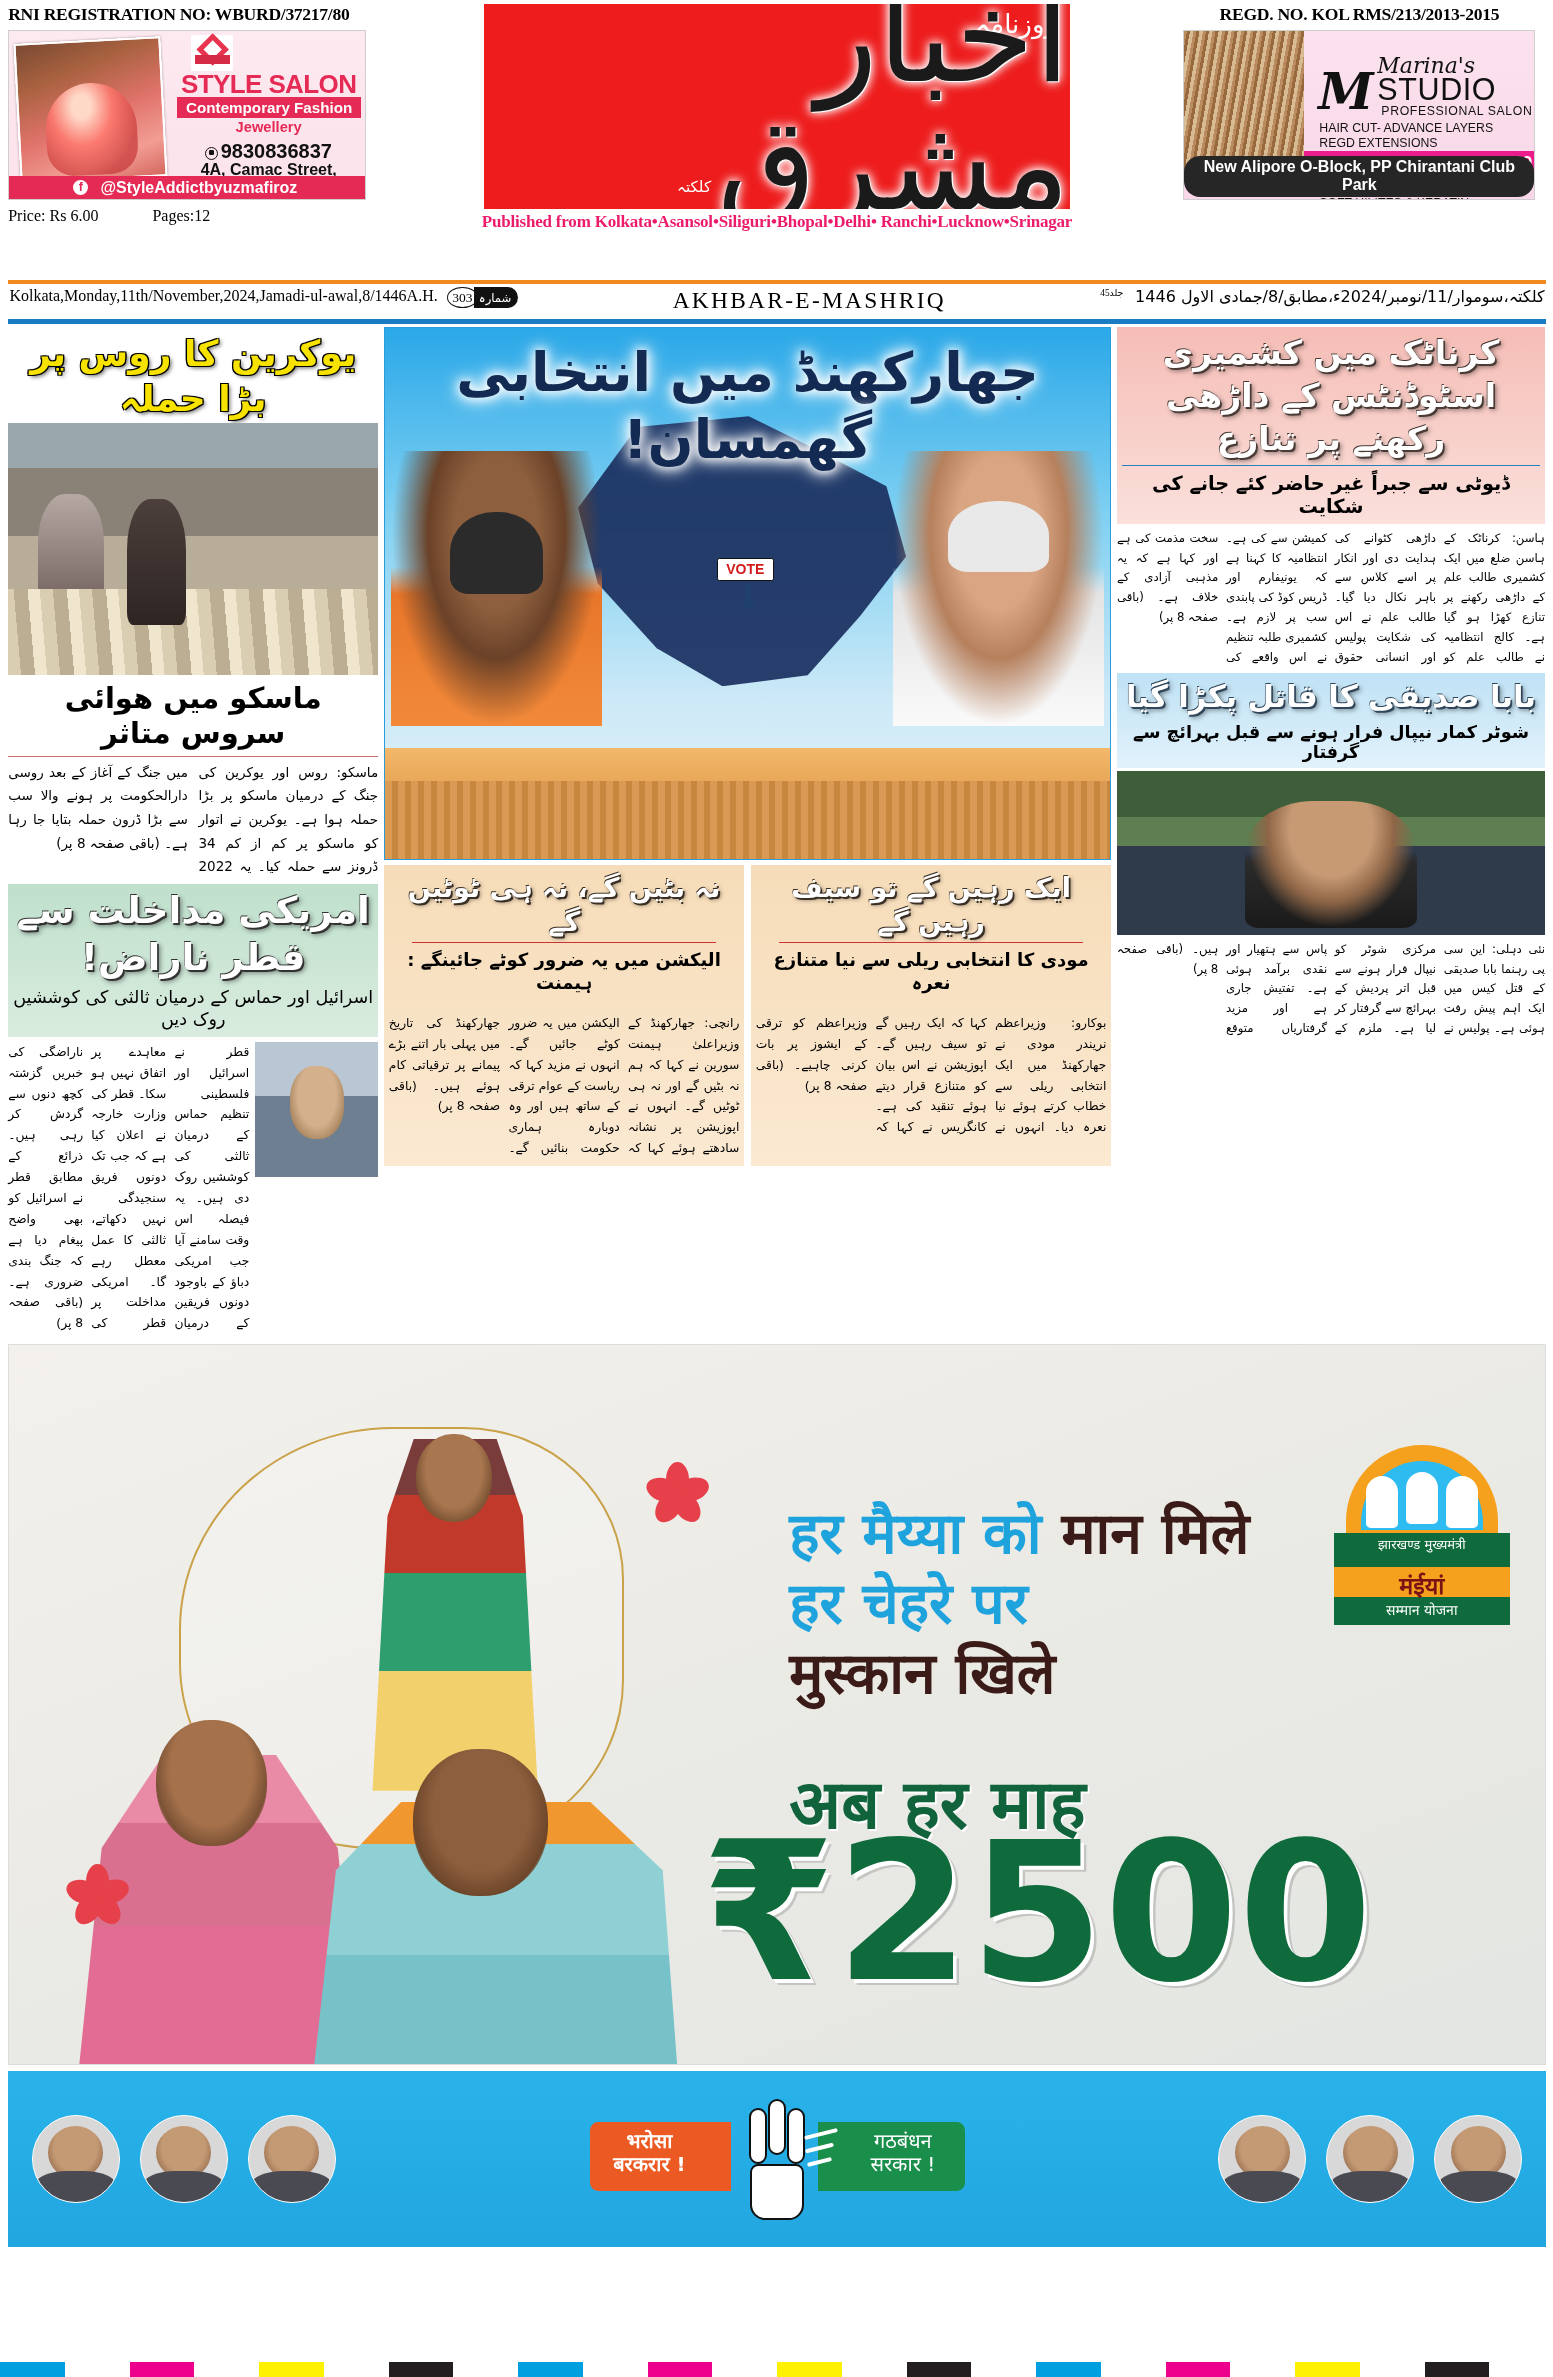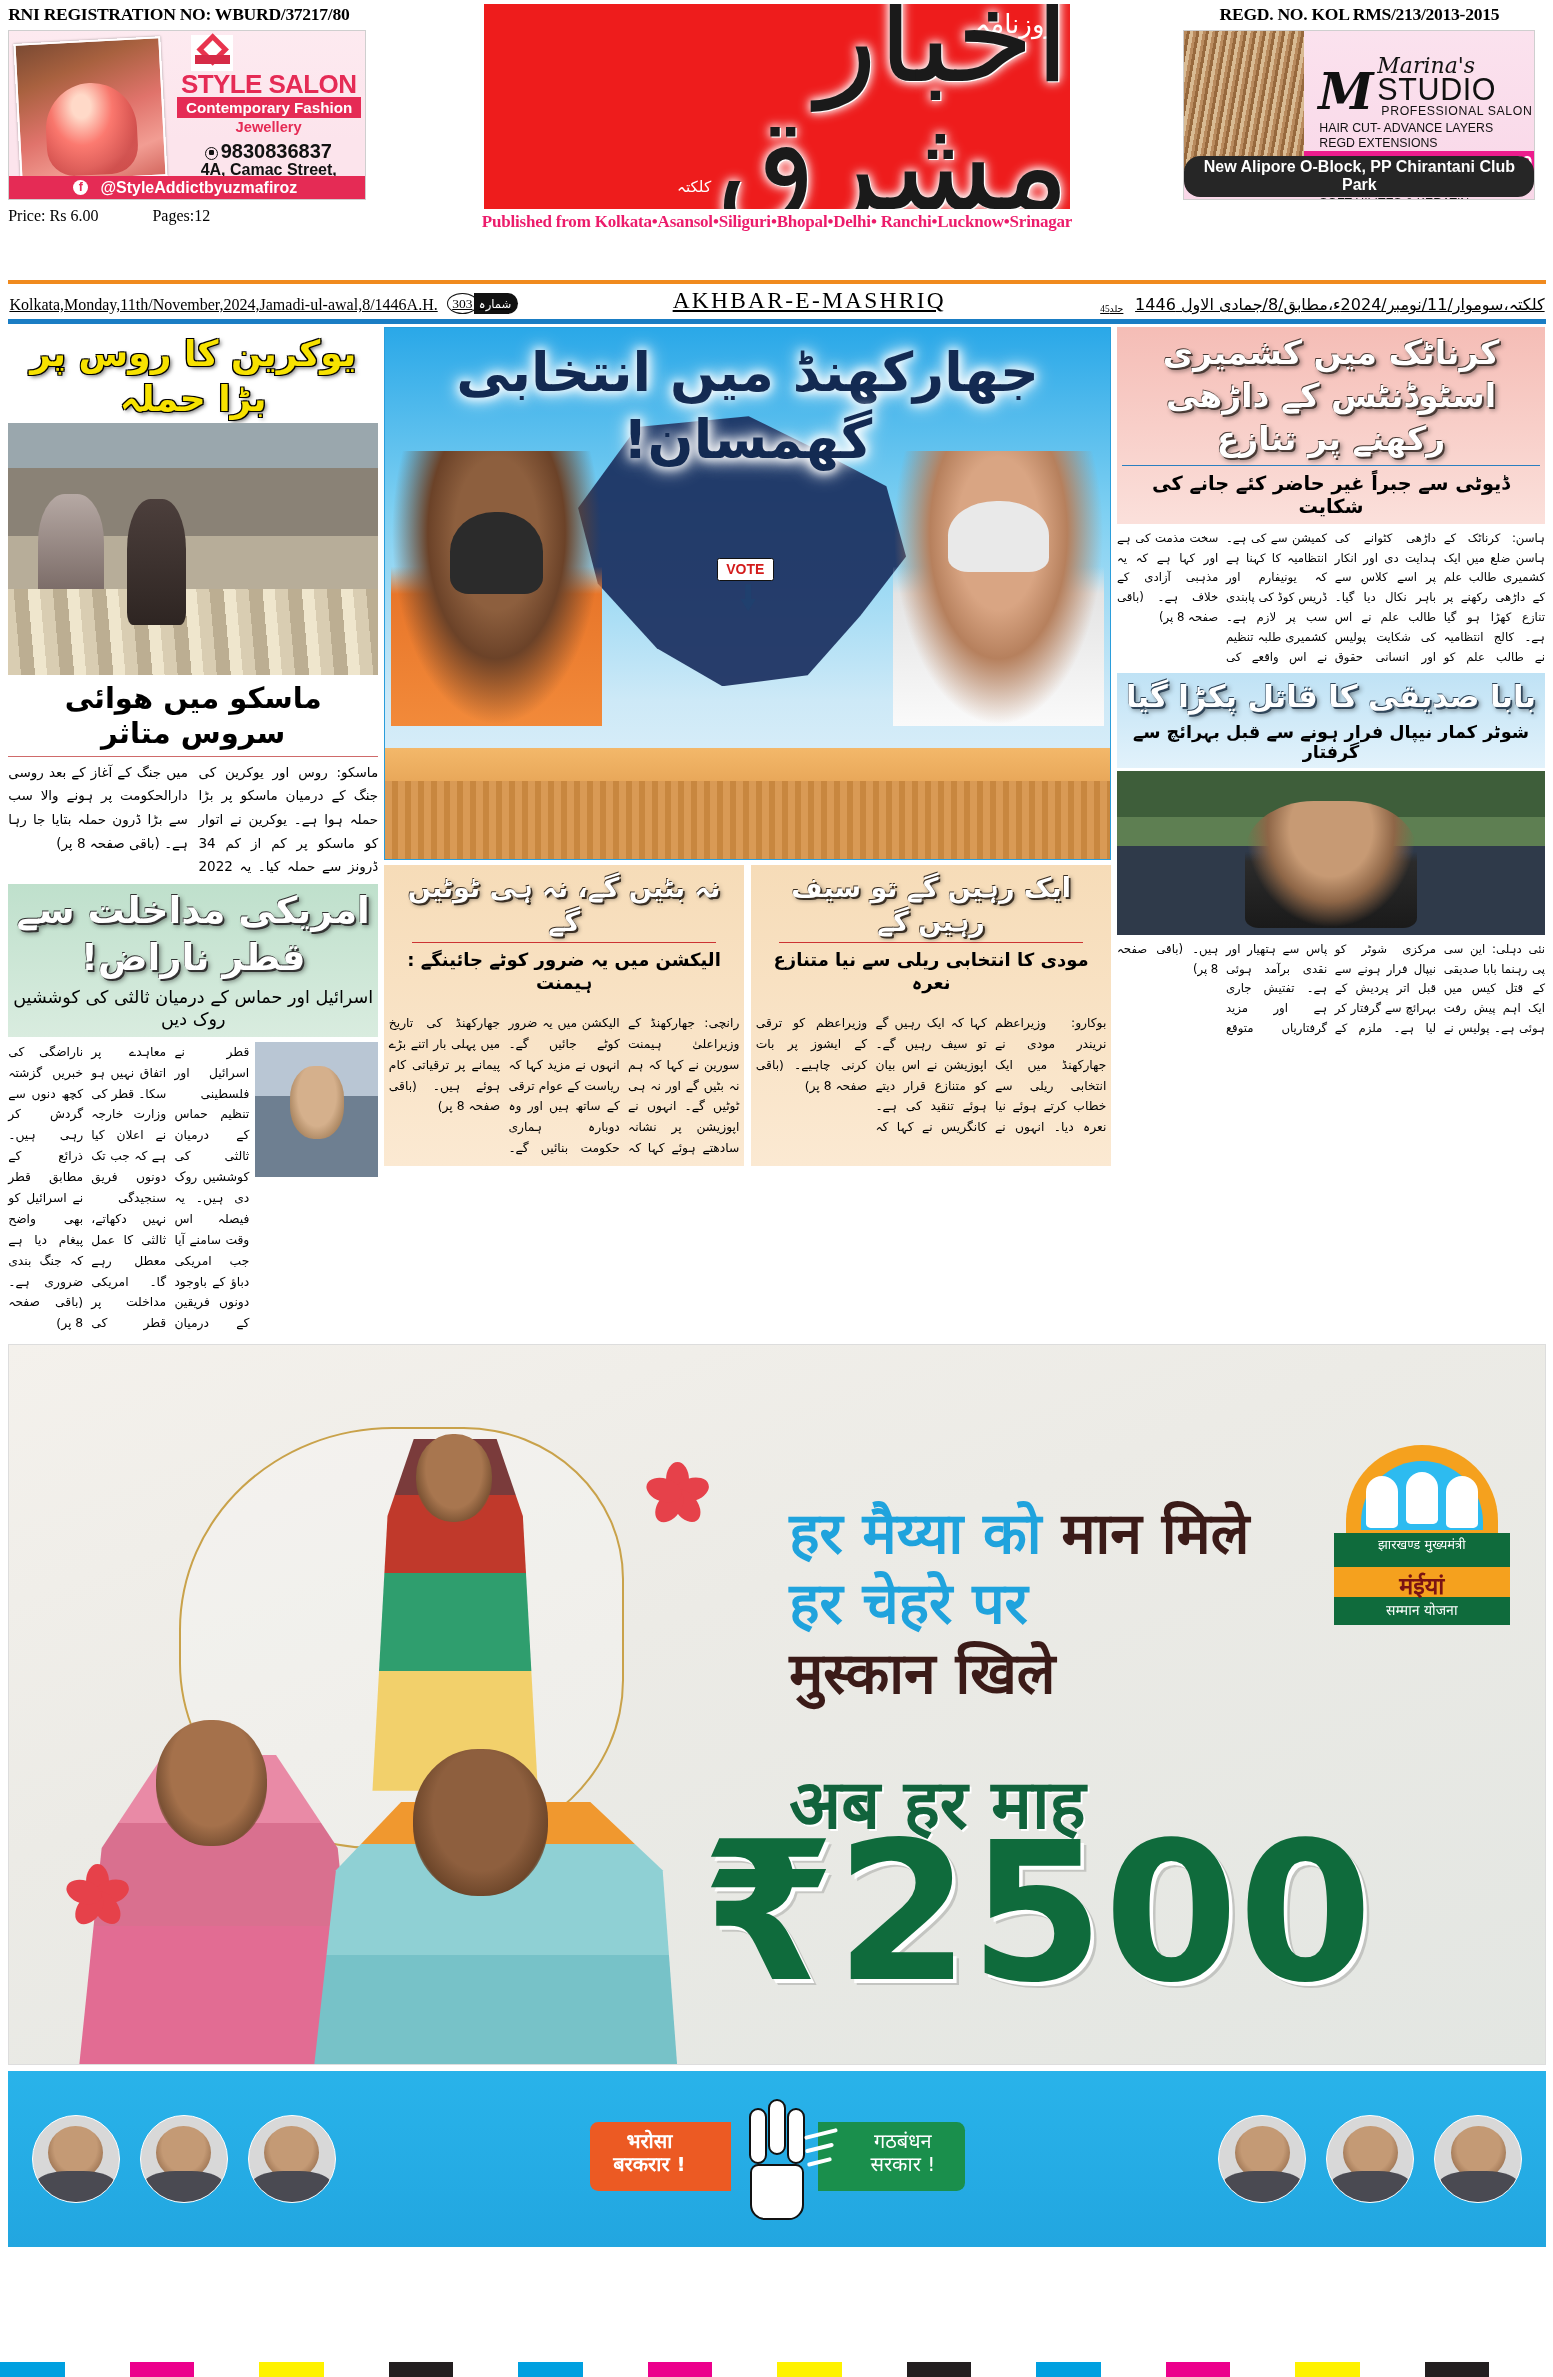--- a/index.html
+++ b/index.html
@@ -79,21 +79,21 @@
       color:#111; letter-spacing:0.6px;}
   .mn-serv { position:absolute; left:135px; top:90px; font-size:12.3px; line-height:1.22;
       font-family:"Liberation Sans",sans-serif; color:#111;}
   .mn-phonebar { position:absolute; left:120px; bottom:24.6px; width:232px; background:#ec1c8d; color:#fff;
       font-family:"Liberation Sans",sans-serif; font-weight:bold; font-size:17.6px; text-align:center; padding:1.2px 0;}
   .mn-addr { position:absolute; left:0; bottom:2.9px; width:100%; background:#262626; color:#fff;
       font-family:"Liberation Sans",sans-serif; font-weight:bold; font-size:16px; text-align:center; padding:2.3px 0;border-radius:16px;}
 
   
   .orange-rule { height:4.1px; background:#f08a1e; width:calc(100% - 16.4px); margin:4.7px 8.2px 0; }
-  .datestrip { display:flex; align-items:flex-end; padding:3.5px 9.4px 4.7px;text-decoration:underline; }
+  .datestrip { display:flex; align-items:flex-start; padding:3.5px 9.4px 4.7px; }
   .ds-left { font-size:16px; white-space:nowrap; }
   .ds-badge { display:inline-flex; align-items:center; margin-left:9.4px; }
   .ds-badge .num { width:30.5px;height:21px;border:1.2px solid #111;border-radius:50%;display:flex;align-items:center;
       justify-content:center;font-size:13.5px;background:#fff;}
   .ds-badge .urd { background:#111;color:#fff;border-radius:0 10.6px 10.6px 0; font-size:11.7px;padding:3.5px 7px 3.5px 4.7px;
       margin-left:-3.5px; font-family:"DejaVu Sans",sans-serif;}
   .ds-title { flex:1; text-align:center; font-size:23.4px; letter-spacing:2.3px; font-family:"Liberation Serif",serif;}
   .ds-badge2 { display:inline-flex; align-items:center; margin-right:11.7px;}
   .ds-right { font-size:16px; direction:rtl; font-family:"DejaVu Sans",sans-serif; white-space:nowrap;}
   .blue-rule { height:4.7px; background:#1a7dc4; width:calc(100% - 16.4px); margin:0 8.2px; }

